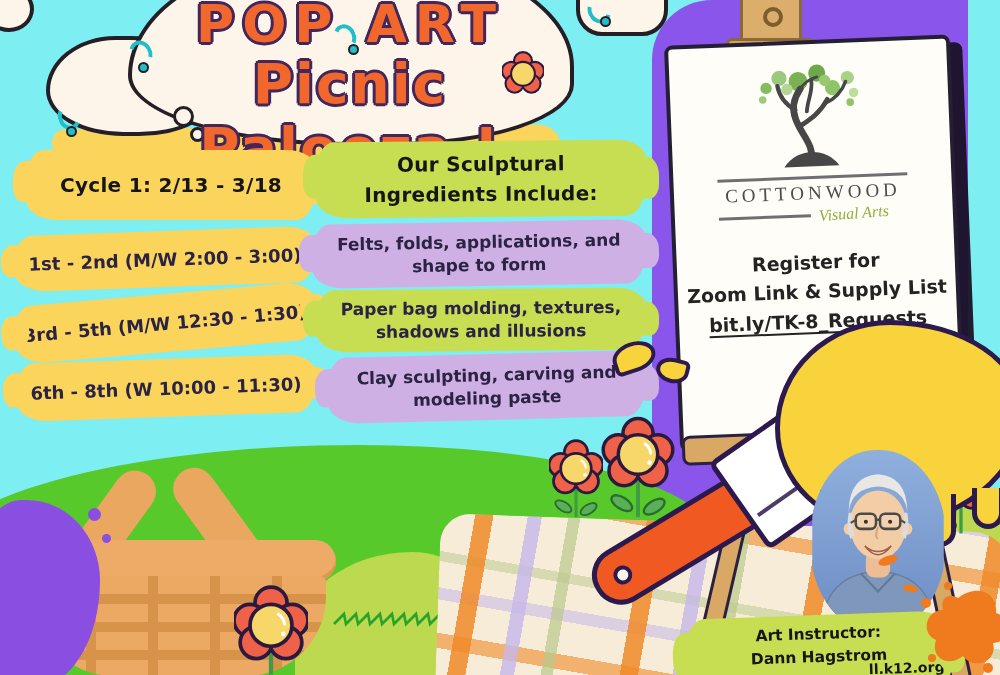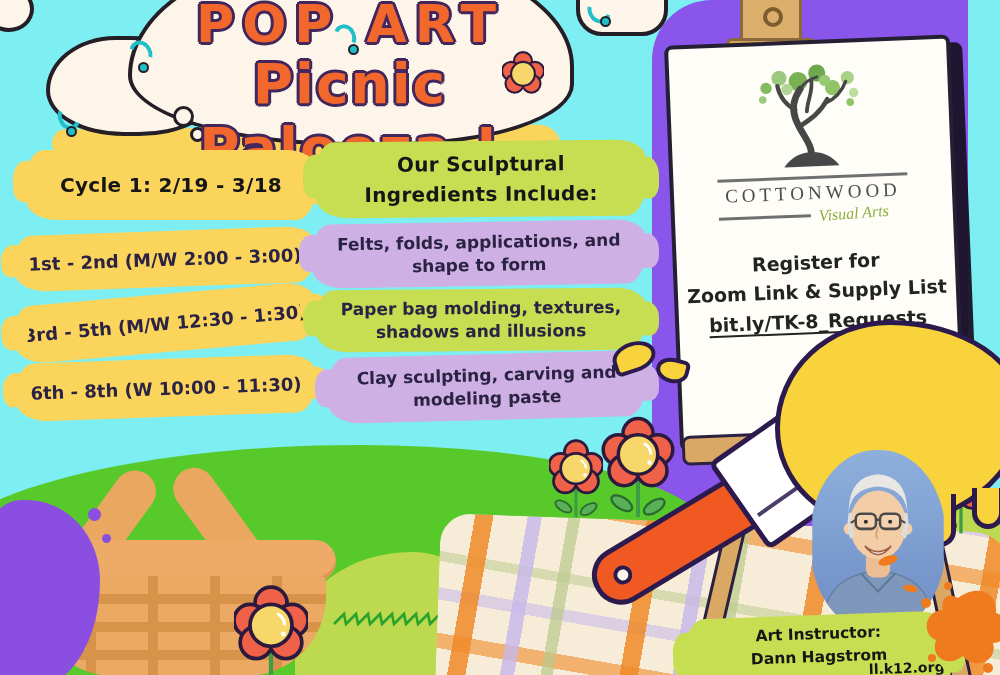--- a/index.html
+++ b/index.html
@@ -161,21 +161,21 @@
   <div class="abs cloud title-cloud"></div>
   <span class="abs accent-arc" style="left:334px;top:24px;transform:rotate(160deg);"></span>
   <span class="abs accent-dot" style="left:348px;top:44px;"></span>
   <span class="abs tail-dot" style="left:173px;top:106px;width:15px;height:15px;"></span>
   <span class="abs tail-dot" style="left:190px;top:127px;width:9px;height:9px;"></span>
   <div class="abs title-line title1">POP ART</div>
   <div class="abs title-line title2">Picnic Palooza !</div>
 
   <div class="abs stroke yellow st-cycles marker">
     <div>
-      <span>Cycle 1: 2/19 - 3/18</span><br>
+      <span>Cycle 1: 2/13 - 3/18</span><br>
     </div>
   </div>
   <div class="abs stroke yellow st-s1 body-text">1st - 2nd (M/W 2:00 - 3:00)</div>
   <div class="abs stroke yellow st-s2 body-text">3rd - 5th (M/W 12:30 - 1:30)</div>
   <div class="abs stroke yellow st-s3 body-text">6th - 8th (W 10:00 - 11:30)</div>
 
   <div class="abs stroke green st-head marker">
     <div>Our Sculptural Ingredients Include:</div>
   </div>
   <div class="abs stroke lavender st-i1 body-text">

